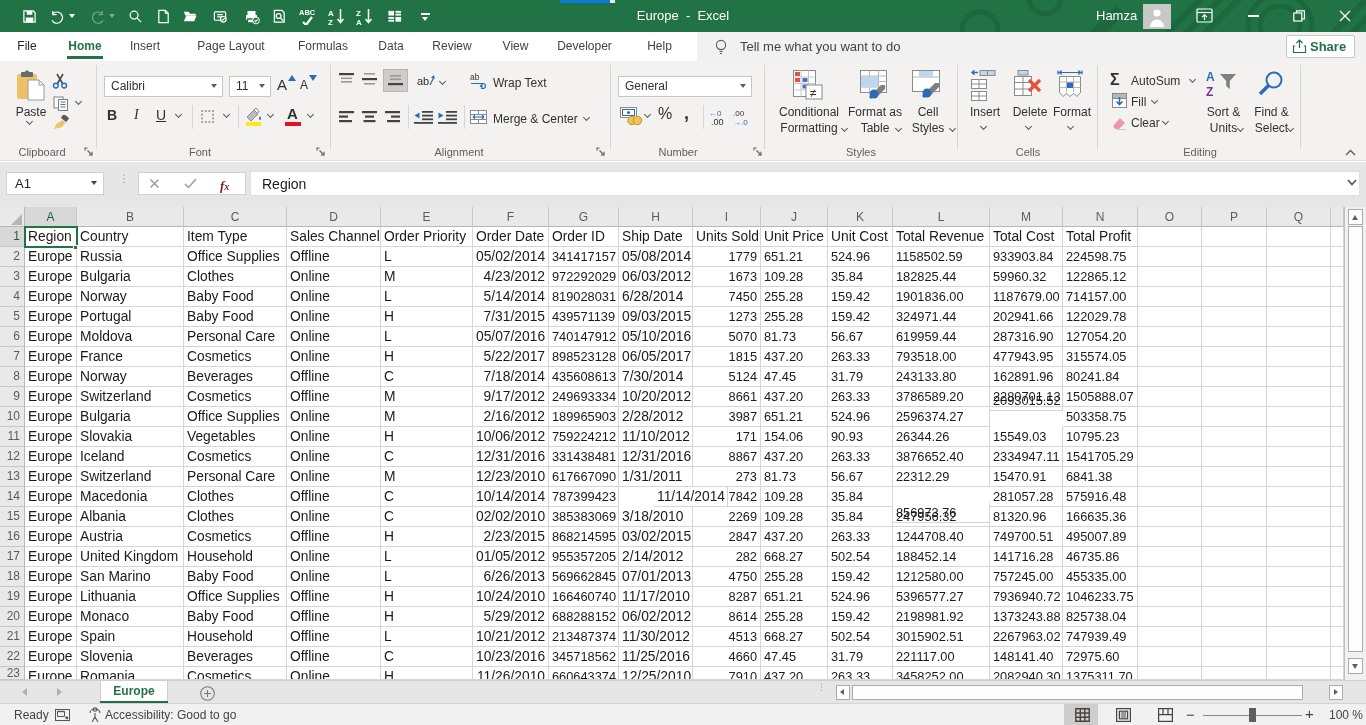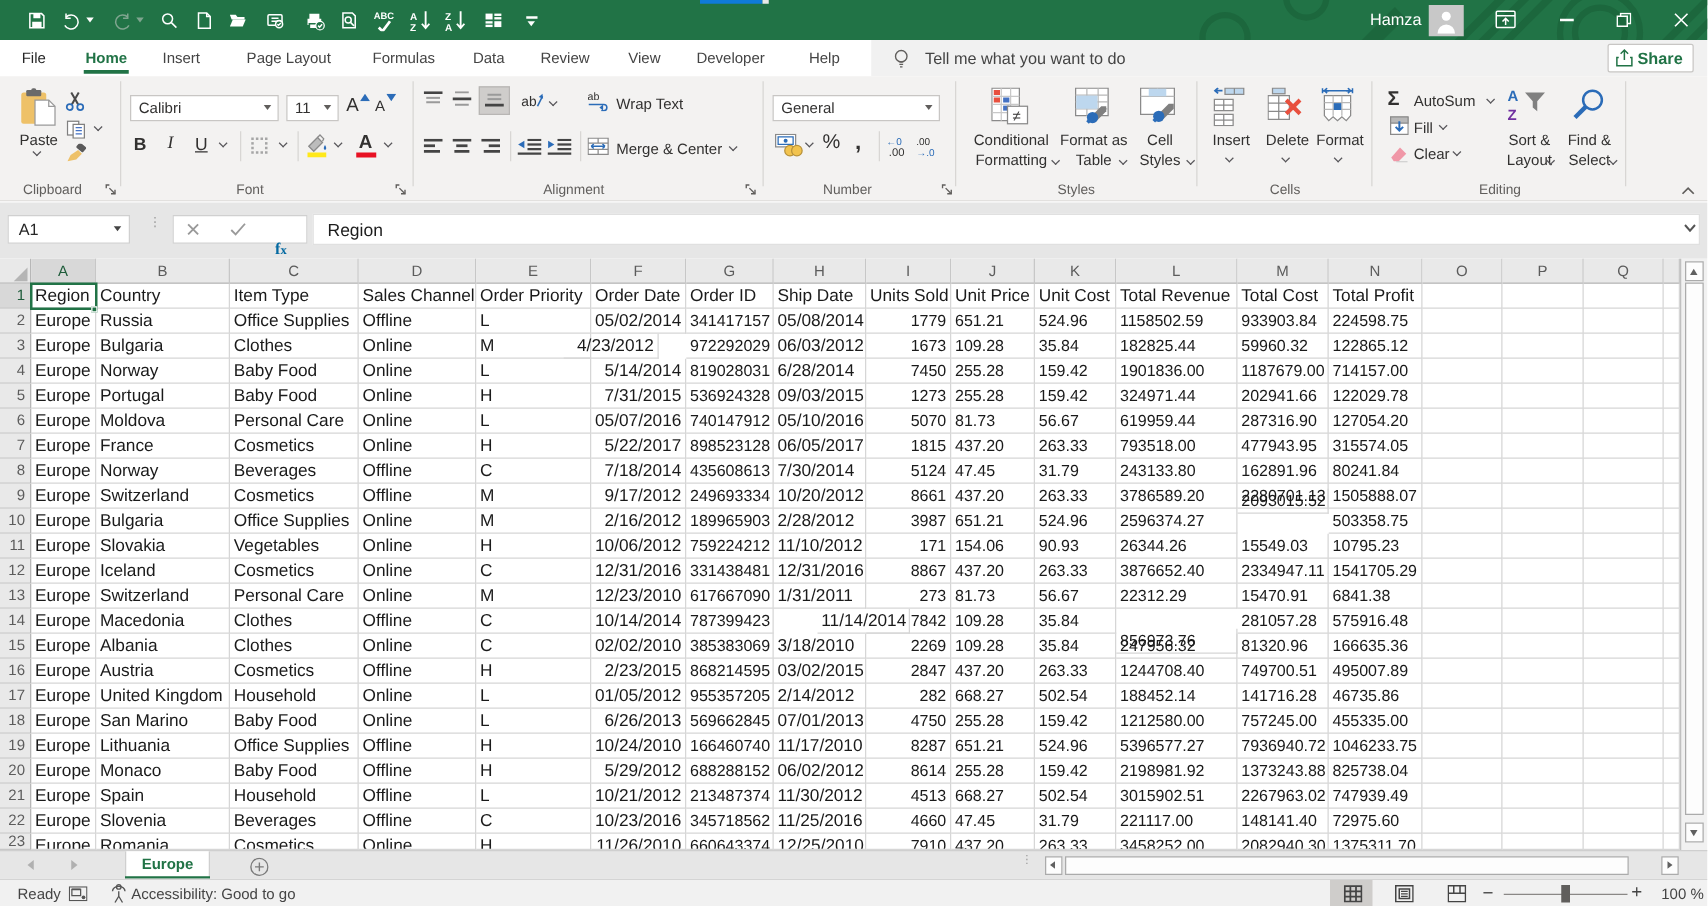--- a/index.html
+++ b/index.html
@@ -116,20 +116,21 @@
           <rect x="8.5" y="5" width="6" height="2"></rect>
           <rect x="1" y="8.5" width="6" height="2"></rect>
           <rect x="1" y="11.5" width="6" height="2"></rect>
           <rect x="8.5" y="8.5" width="6" height="5"></rect>
         </g>
       </svg>
       <div class="ic" style="left:421px;top:13px;width:9px;height:1.5px;background:#fff"></div>
       <div class="ic" style="left:422px;top:17px;width:0;height:0;border-left:3.5px solid transparent;border-right:3.5px solid transparent;border-top:4px solid #fff"></div>
       <div class="ic" style="left:560px;top:0;width:50px;height:3px;background:#0f7bd8"></div>
       <div class="ic" style="left:610px;top:0;width:5px;height:3px;background:#e8e8e8"></div>
+      <div class="t">Europe &nbsp;-&nbsp; Excel</div>
       <div class="ic" style="left:1096px;top:8px;font-size:13px;color:#fff">Hamza</div>
       <div class="ic" style="left:1143px;top:4px;width:28px;height:25px;background:#c8c8c8"></div>
       <svg class="ic" style="left:1148px;top:7px" width="18" height="20" viewBox="0 0 18 20">
         <circle cx="9" cy="6" r="3.6" fill="#fff"></circle>
         <path d="M2 20 a7 7.5 0 0 1 14 0 z" fill="#fff"></path>
       </svg>
       <svg class="ic" style="left:1196px;top:8px" width="17" height="16" viewBox="0 0 17 16" fill="none" stroke="#fff" stroke-width="1.2">
         <rect x="1" y="1" width="15" height="13" rx="1"></rect>
         <path d="M1 4.5 h15"></path>
         <path d="M8.5 12 v-5 M6 9.2 l2.5-2.5 2.5 2.5"></path>
@@ -434,21 +435,21 @@
         <path d="M5 13.5 h9" stroke="#c8c8c8"></path>
       </svg>
       <div class="ic" style="left:1131px;top:55px;font-size:12px;color:#323130">Clear</div>
       <div class="chv" style="left:1163px;top:58px"></div>
       <svg class="ic" style="left:1206px;top:9px" width="33" height="29" viewBox="0 0 33 29">
         <text x="0" y="11" font-size="12" font-weight="bold" fill="#2b6cb8" font-family="Liberation Sans">A</text>
         <text x="0" y="26" font-size="12" font-weight="bold" fill="#7030a0" font-family="Liberation Sans">Z</text>
         <path d="M14 4 h16 l-6.2 7 v8 l-3.6 -3 v-5 z" fill="#808080"></path>
       </svg>
       <div class="rbtntext" style="left:1196px;top:44px;width:55px">Sort &amp;</div>
-      <div class="rbtntext" style="left:1196px;top:60px;width:55px">Layout</div>
+      <div class="rbtntext" style="left:1196px;top:60px;width:55px">Units</div>
       <div class="chv" style="left:1238px;top:65px"></div>
       <svg class="ic" style="left:1258px;top:9px" width="28" height="29" viewBox="0 0 28 29" fill="none" stroke="#2b6cb8">
         <circle cx="16" cy="10" r="7.5" stroke-width="2"></circle>
         <path d="M10.5 15.5 L2 24" stroke-width="3.5"></path>
       </svg>
       <div class="rbtntext" style="left:1244px;top:44px;width:55px">Find &amp;</div>
       <div class="rbtntext" style="left:1244px;top:60px;width:55px">Select</div>
       <div class="chv" style="left:1288px;top:65px"></div>
       <div class="glabel" style="left:1155px;width:90px">Editing</div>
       <div class="gsep" style="left:1300px"></div>
@@ -460,21 +461,21 @@
       <div class="abs" style="left:6px;top:10px;width:98px;height:23px;background:#fff;border:1px solid #d0d0d0;font-size:13px;color:#262626;line-height:21px;padding-left:8px">A1</div>
       <div class="carr" style="left:91px;top:19px;border-top-color:#444"></div>
       <div class="abs" style="left:119px;top:14px;width:3px;height:15px;color:#999;font-size:10px;line-height:5px">⋮</div>
       <div class="abs" style="left:138px;top:10px;width:108px;height:23px;background:#fff;border:1px solid #d0d0d0"></div>
       <svg class="ic" style="left:149px;top:16px" width="11" height="11" viewBox="0 0 11 11" stroke="#9a9a9a" stroke-width="1.5">
         <path d="M1.5 1.5 L9.5 9.5 M9.5 1.5 L1.5 9.5"></path>
       </svg>
       <svg class="ic" style="left:184px;top:16px" width="13" height="11" viewBox="0 0 13 11" fill="none" stroke="#9a9a9a" stroke-width="1.5">
         <path d="M1 6 L4.5 9.5 L12 1"></path>
       </svg>
-      <div class="abs" style="left:220px;top:29px;font-size:13px;font-family:'Liberation Serif',serif;color:#0369a1;font-weight:bold">f<span style="font-size:10px">x</span></div>
+      <div class="abs" style="left:220px;top:16px;font-size:13px;font-style:italic;font-family:'Liberation Serif',serif;color:#7f1d1d;font-weight:bold">f<span style="font-size:10px">x</span></div>
       <div class="abs" style="left:250px;top:9px;width:1110px;height:25px;background:#fff;border:1px solid #e0e0e0"></div>
       <div class="abs" style="left:262px;top:14px;font-size:14px;color:#1c1c1c">Region</div>
       <svg class="ic" style="left:1347px;top:17px" width="10" height="7" viewBox="0 0 10 7" fill="none" stroke="#555" stroke-width="1.6">
         <path d="M1 1 L5 5.5 L9 1"></path>
       </svg>
     </div>
     <div id="grid" class="abs">
       <div class="abs" style="left:0;top:0;width:25px;height:20px;background:#e9e9e9;border-right:1px solid #b7b7b7;border-bottom:1px solid #b7b7b7"></div>
       <div class="abs" style="left:11px;top:7px;width:0;height:0;border-bottom:11px solid #b5b5b5;border-left:11px solid transparent"></div>
       <div class="colhdr" style="left:25px;width:52px;background:#d8d8d8;color:#1e5c3a;">A</div>
@@ -552,21 +553,21 @@
       <div class="cell fn" style="left:1063px;top:40px;width:75px;height:20px">224598.75</div>
       <div class="cell" style="left:1138px;top:40px;width:64px;height:20px"></div>
       <div class="cell" style="left:1202px;top:40px;width:65px;height:20px"></div>
       <div class="cell" style="left:1267px;top:40px;width:64px;height:20px"></div>
       <div class="cell" style="left:1331px;top:40px;width:13px;height:20px"></div>
       <div class="cell" style="left:25px;top:60px;width:52px;height:20px">Europe</div>
       <div class="cell" style="left:77px;top:60px;width:107px;height:20px">Bulgaria</div>
       <div class="cell" style="left:184px;top:60px;width:103px;height:20px">Clothes</div>
       <div class="cell" style="left:287px;top:60px;width:94px;height:20px">Online</div>
       <div class="cell" style="left:381px;top:60px;width:92px;height:20px">M</div>
-      <div class="cell ar" style="left:451px;top:60px;width:76px;height:20px">4/23/2012</div>
+      <div class="cell ar" style="left:473px;top:60px;width:76px;height:20px">4/23/2012</div>
       <div class="cell ar fn" style="left:549px;top:60px;width:70px;height:20px">972292029</div>
       <div class="cell" style="left:619px;top:60px;width:74px;height:20px">06/03/2012</div>
       <div class="cell ar fn" style="left:693px;top:60px;width:68px;height:20px">1673</div>
       <div class="cell fn" style="left:761px;top:60px;width:67px;height:20px">109.28</div>
       <div class="cell fn" style="left:828px;top:60px;width:65px;height:20px">35.84</div>
       <div class="cell fn" style="left:893px;top:60px;width:97px;height:20px">182825.44</div>
       <div class="cell fn" style="left:990px;top:60px;width:73px;height:20px">59960.32</div>
       <div class="cell fn" style="left:1063px;top:60px;width:75px;height:20px">122865.12</div>
       <div class="cell" style="left:1138px;top:60px;width:64px;height:20px"></div>
       <div class="cell" style="left:1202px;top:60px;width:65px;height:20px"></div>
@@ -589,21 +590,21 @@
       <div class="cell" style="left:1138px;top:80px;width:64px;height:20px"></div>
       <div class="cell" style="left:1202px;top:80px;width:65px;height:20px"></div>
       <div class="cell" style="left:1267px;top:80px;width:64px;height:20px"></div>
       <div class="cell" style="left:1331px;top:80px;width:13px;height:20px"></div>
       <div class="cell" style="left:25px;top:100px;width:52px;height:20px">Europe</div>
       <div class="cell" style="left:77px;top:100px;width:107px;height:20px">Portugal</div>
       <div class="cell" style="left:184px;top:100px;width:103px;height:20px">Baby Food</div>
       <div class="cell" style="left:287px;top:100px;width:94px;height:20px">Online</div>
       <div class="cell" style="left:381px;top:100px;width:92px;height:20px">H</div>
       <div class="cell ar" style="left:473px;top:100px;width:76px;height:20px">7/31/2015</div>
-      <div class="cell ar fn" style="left:549px;top:100px;width:70px;height:20px">536924328</div>
+      <div class="cell ar fn" style="left:549px;top:100px;width:70px;height:20px">439571139</div>
       <div class="cell" style="left:619px;top:100px;width:74px;height:20px">09/03/2015</div>
       <div class="cell ar fn" style="left:693px;top:100px;width:68px;height:20px">1273</div>
       <div class="cell fn" style="left:761px;top:100px;width:67px;height:20px">255.28</div>
       <div class="cell fn" style="left:828px;top:100px;width:65px;height:20px">159.42</div>
       <div class="cell fn" style="left:893px;top:100px;width:97px;height:20px">324971.44</div>
       <div class="cell fn" style="left:990px;top:100px;width:73px;height:20px">202941.66</div>
       <div class="cell fn" style="left:1063px;top:100px;width:75px;height:20px">122029.78</div>
       <div class="cell" style="left:1138px;top:100px;width:64px;height:20px"></div>
       <div class="cell" style="left:1202px;top:100px;width:65px;height:20px"></div>
       <div class="cell" style="left:1267px;top:100px;width:64px;height:20px"></div>

